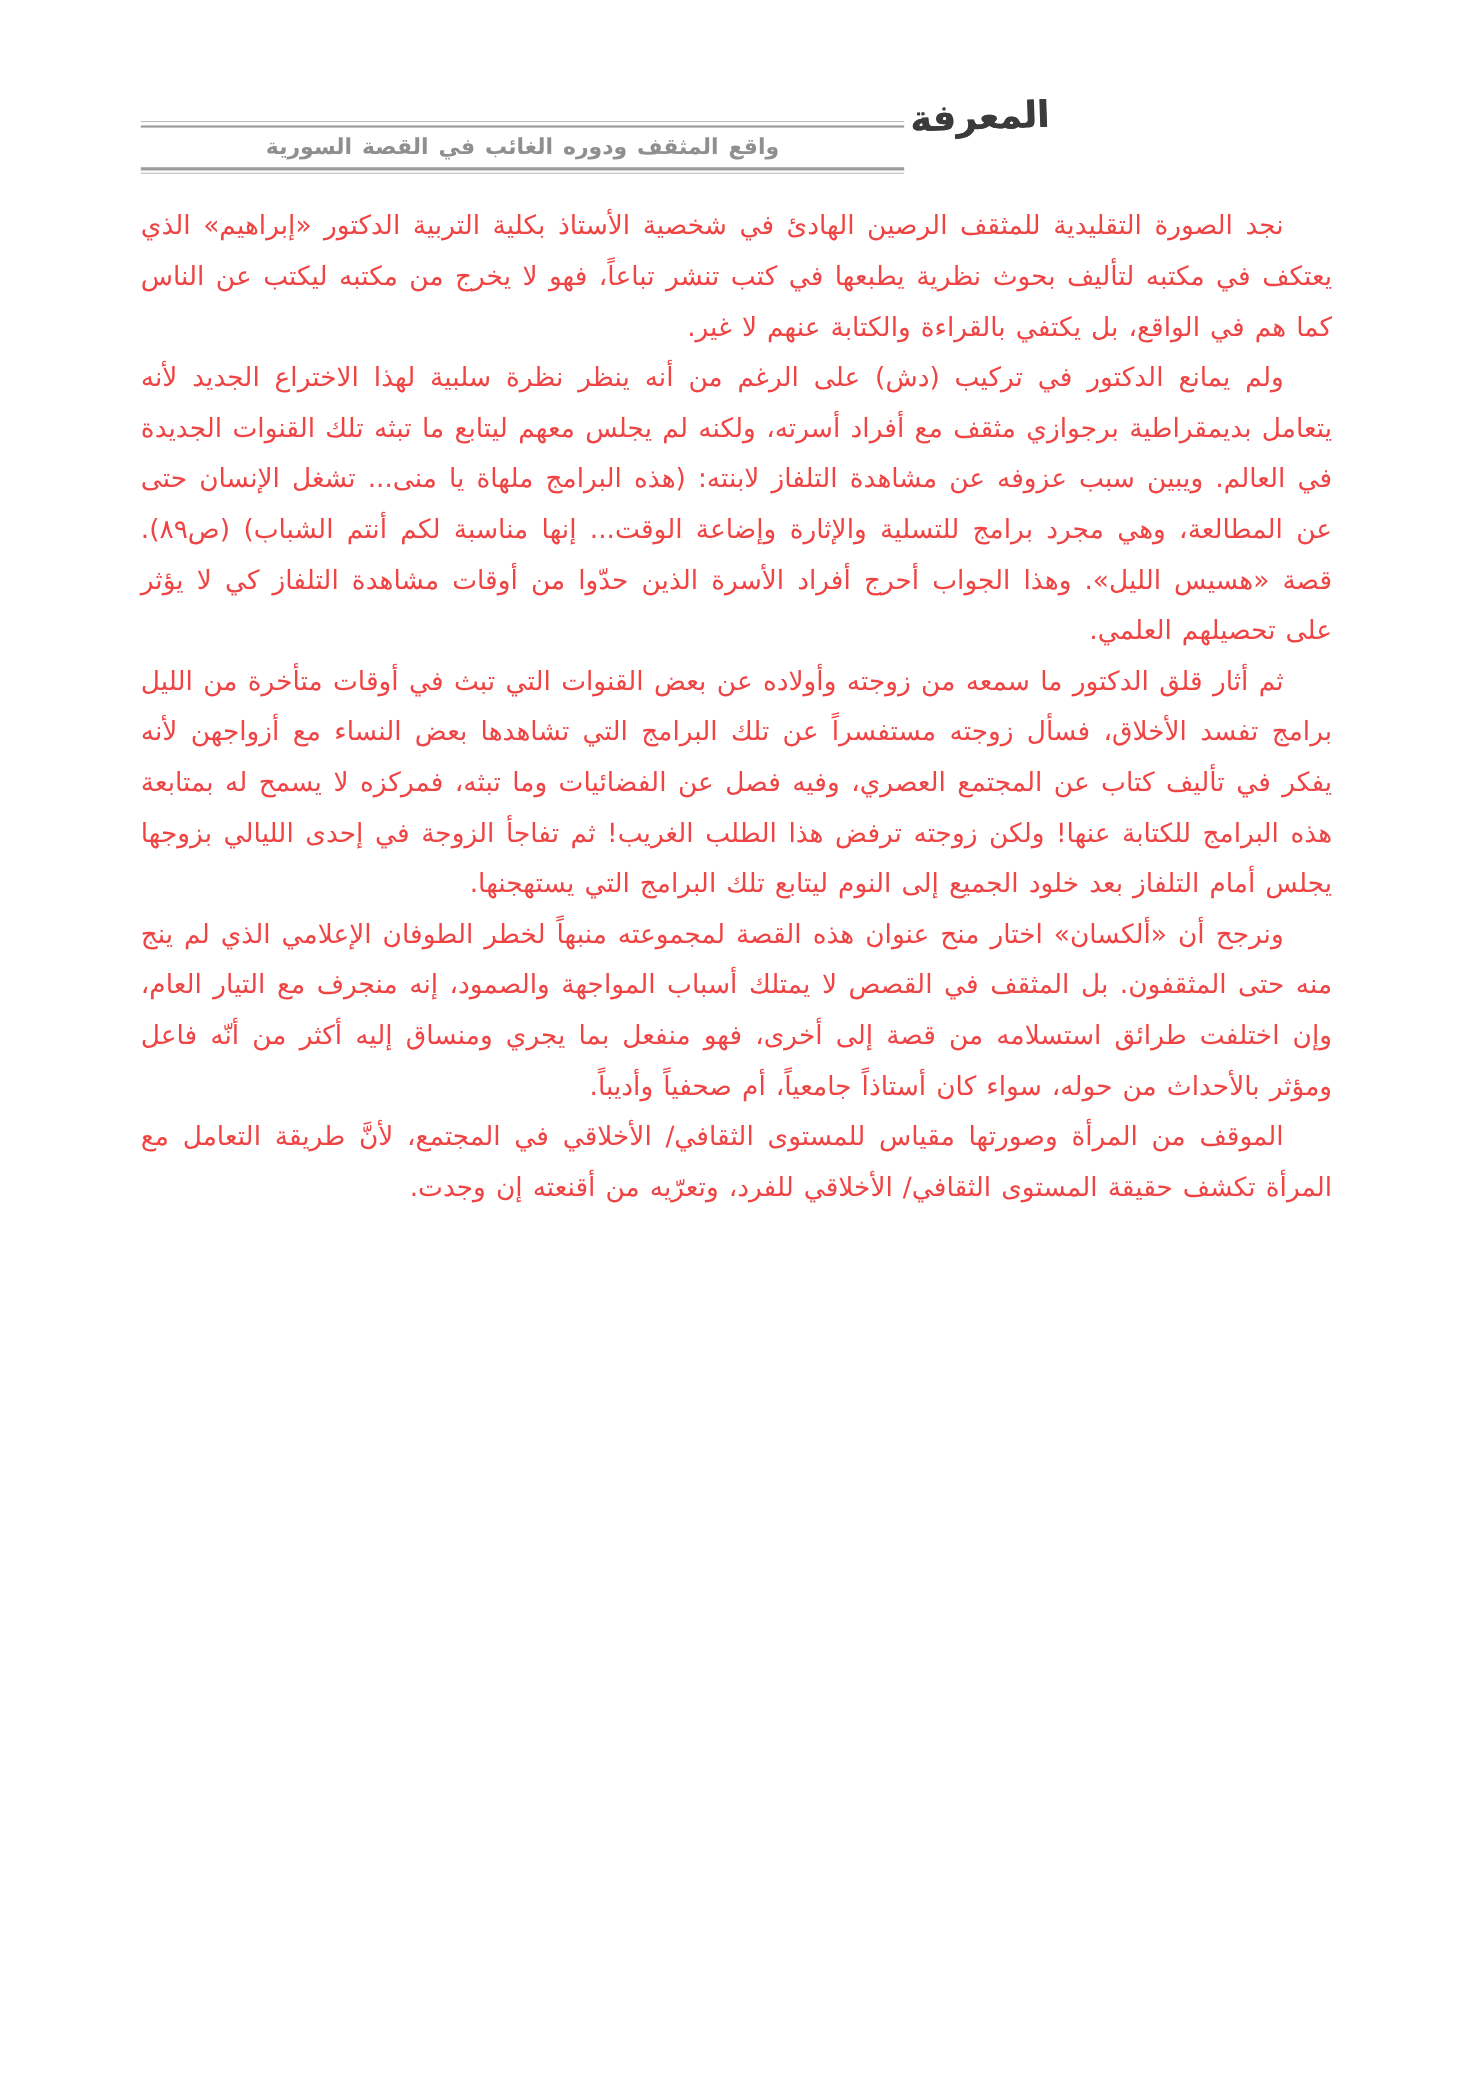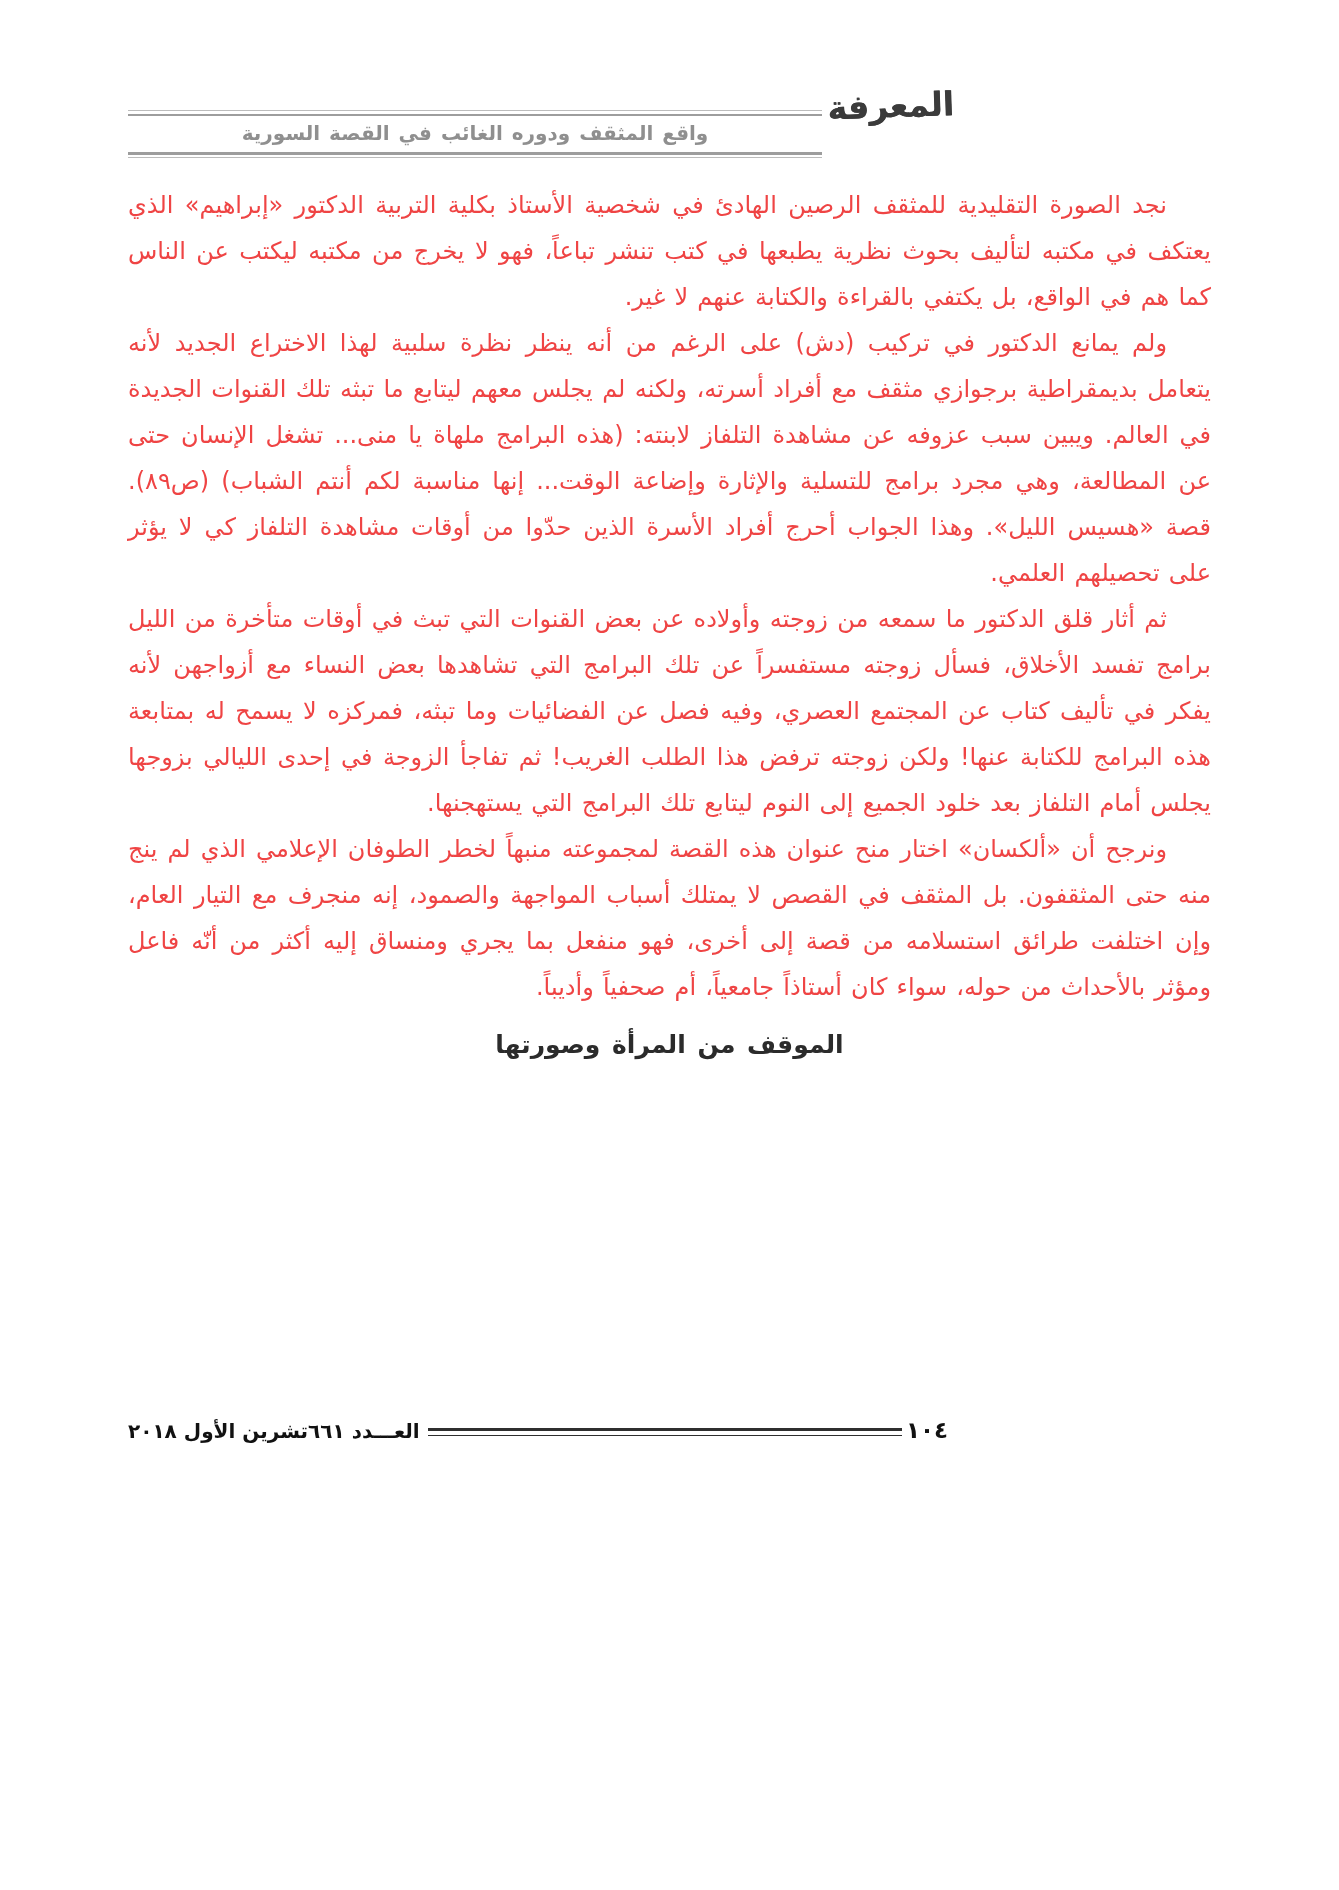--- a/index.html
+++ b/index.html
@@ -77,26 +77,18 @@
   <div class="logo">
     <span>المعرفة</span>
   </div>
 
   <main class="body-text">
     <p class="para">نجد الصورة التقليدية للمثقف الرصين الهادئ في شخصية الأستاذ بكلية التربية الدكتور «إبراهيم» الذي يعتكف في مكتبه لتأليف بحوث نظرية يطبعها في كتب تنشر تباعاً، فهو لا يخرج من مكتبه ليكتب عن الناس كما هم في الواقع، بل يكتفي بالقراءة والكتابة عنهم لا غير.</p>
     <p class="para">ولم يمانع الدكتور في تركيب (دش) على الرغم من أنه ينظر نظرة سلبية لهذا الاختراع الجديد لأنه يتعامل بديمقراطية برجوازي مثقف مع أفراد أسرته، ولكنه لم يجلس معهم ليتابع ما تبثه تلك القنوات الجديدة في العالم. ويبين سبب عزوفه عن مشاهدة التلفاز لابنته: (هذه البرامج ملهاة يا منى... تشغل الإنسان حتى عن المطالعة، وهي مجرد برامج للتسلية والإثارة وإضاعة الوقت... إنها مناسبة لكم أنتم الشباب) (ص٨٩). قصة «هسيس الليل». وهذا الجواب أحرج أفراد الأسرة الذين حدّوا من أوقات مشاهدة التلفاز كي لا يؤثر على تحصيلهم العلمي.</p>
     <p class="para">ثم أثار قلق الدكتور ما سمعه من زوجته وأولاده عن بعض القنوات التي تبث في أوقات متأخرة من الليل برامج تفسد الأخلاق، فسأل زوجته مستفسراً عن تلك البرامج التي تشاهدها بعض النساء مع أزواجهن لأنه يفكر في تأليف كتاب عن المجتمع العصري، وفيه فصل عن الفضائيات وما تبثه، فمركزه لا يسمح له بمتابعة هذه البرامج للكتابة عنها! ولكن زوجته ترفض هذا الطلب الغريب! ثم تفاجأ الزوجة في إحدى الليالي بزوجها يجلس أمام التلفاز بعد خلود الجميع إلى النوم ليتابع تلك البرامج التي يستهجنها.</p>
     <p class="para">ونرجح أن «ألكسان» اختار منح عنوان هذه القصة لمجموعته منبهاً لخطر الطوفان الإعلامي الذي لم ينج منه حتى المثقفون. بل المثقف في القصص لا يمتلك أسباب المواجهة والصمود، إنه منجرف مع التيار العام، وإن اختلفت طرائق استسلامه من قصة إلى أخرى، فهو منفعل بما يجري ومنساق إليه أكثر من أنّه فاعل ومؤثر بالأحداث من حوله، سواء كان أستاذاً جامعياً، أم صحفياً وأديباً.</p>
 
-    <h2 class="section-heading">الموقف من المرأة وصورتها</h2>
 
+    <p class="para">الموقف من المرأة وصورتها مقياس للمستوى الثقافي/ الأخلاقي في المجتمع، لأنَّ طريقة التعامل مع المرأة تكشف حقيقة المستوى الثقافي/ الأخلاقي للفرد، وتعرّيه من أقنعته إن وجدت.</p>
   </main>
 
-  <footer class="footer">
-    <div class="footer-issue">العـــدد ٦٦١تشرين الأول ٢٠١٨</div>
-    <div class="footer-rules">
-      <div class="fr-thick"></div>
-      <div class="fr-thin"></div>
-    </div>
-    <div class="footer-page">١٠٤</div>
-  </footer>
 
 </div>
 
 </body></html>

